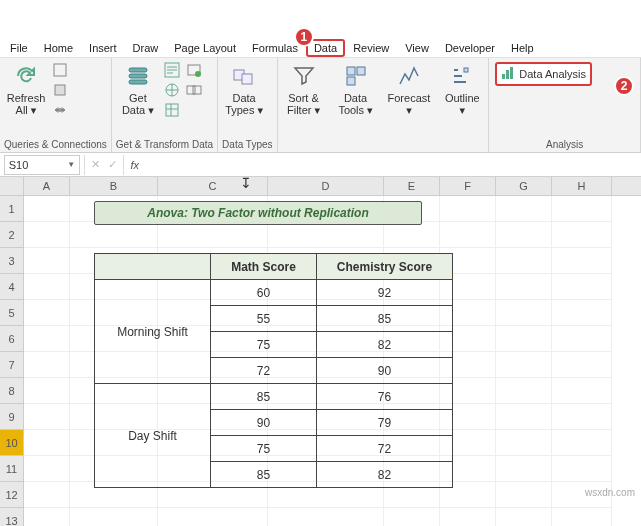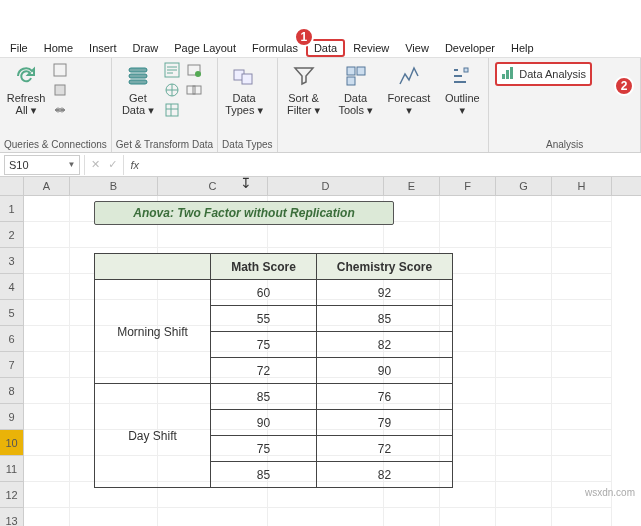--- a/index.html
+++ b/index.html
@@ -20,39 +20,39 @@
   .group-label { text-align: center; font-size: 10px; color: #555; padding: 2px 0; }
   .big-btn { display: flex; flex-direction: column; align-items: center; justify-content: flex-start; padding: 2px; text-align: center; font-size: 11px; min-width: 44px; gap: 2px; cursor: pointer; }
   .big-btn .ico { width: 28px; height: 28px; display: flex; align-items: center; justify-content: center; }
   .small-stack { display: flex; flex-direction: column; gap: 4px; padding: 2px; }
   .small-ico { width: 16px; height: 16px; cursor: pointer; display:flex; align-items:center; justify-content:center;}
   .analysis-group { position: relative; flex:1; }
   .data-analysis-btn { border: 2px solid #d73a3a; border-radius: 3px; padding: 2px 4px; display: flex; align-items: center; gap: 4px; font-size: 11px; cursor: pointer; background:#fff; margin:2px;}
   
   
   .fbar { display: flex; align-items: center; height: 24px; border-bottom: 1px solid #d0d0d0; background:#fff; }
-  .namebox { width: 76px; border: 1px solid #ccc; height: 20px; margin: 2px 4px; padding: 0 4px; font-size: 11px; display: flex; align-items: center; justify-content: flex-start; gap: 39px; }
+  .namebox { width: 76px; border: 1px solid #ccc; height: 20px; margin: 2px 4px; padding: 0 4px; font-size: 11px; display: flex; align-items: center; justify-content: center; gap: 39px; }
   .namebox .dd { color:#666; font-size:8px; }
   .fx-icons { display: flex; align-items: center; gap: 8px; padding: 0 6px; color:#999; border-left:1px solid #ddd; border-right:1px solid #ddd; height:20px; }
   .fx { font-style: italic; font-size: 11px; color:#555; padding:0 6px; }
   .fbar-input { flex: 1; height: 20px; border: none; outline: none; padding: 0 4px; }
   
   
   .sheet { position: relative; }
   .col-headers { display: flex; background: #e8e8e8; border-bottom: 1px solid #ccc; }
   .corner { width: 24px; height: 18px; border-right: 1px solid #ccc; background:#e8e8e8; }
   .colh { height: 18px; display: flex; align-items: center; justify-content: center; border-right: 1px solid #ccc; font-size: 11px; color:#555; background:#e8e8e8; }
   .row { display: flex; height: 26px; }
   .rowh { width: 24px; display: flex; align-items: center; justify-content: center; background: #e8e8e8; border-right: 1px solid #ccc; border-bottom: 1px solid #ccc; font-size: 11px; color:#555; }
   .rowh.sel { background:#eab308; }
   .cell { border-right: 1px solid #eee; border-bottom: 1px solid #eee; display: flex; align-items: center; justify-content: center; }
   
   
   .data-table { position: absolute; left: 94px; top: 24px; }
-  .title-cell { width: 300px; height: 24px; background: #dce9d7; border: 1px solid #555; border-radius: 2px; display: flex; align-items: center; justify-content: center; font-weight: bold; font-style: italic; color: #3b6e3b; font-size: 12px; }
+  .title-cell { width: 328px; height: 24px; background: #dce9d7; border: 1px solid #555; border-radius: 2px; display: flex; align-items: center; justify-content: center; font-weight: bold; font-style: italic; color: #3b6e3b; font-size: 12px; }
   .dtable { border-collapse: collapse; margin-top: 28px; }
   .dtable td, .dtable th { border: 1px solid #444; padding: 0; text-align: center; font-size: 12px; }
   .dtable th { background: #e8efe3; font-weight: bold; height: 26px; }
   .dtable .corner-th { background: #e8efe3; width: 116px; }
   .dtable .h2 { width: 106px; }
   .dtable .h3 { width: 136px; }
   .dtable td { height: 26px; }
   .shift-label { width: 116px; }
   
   .watermark { position: absolute; right: 6px; top: 310px; font-size: 10px; color: #aaa; writing-mode: horizontal-tb; }

